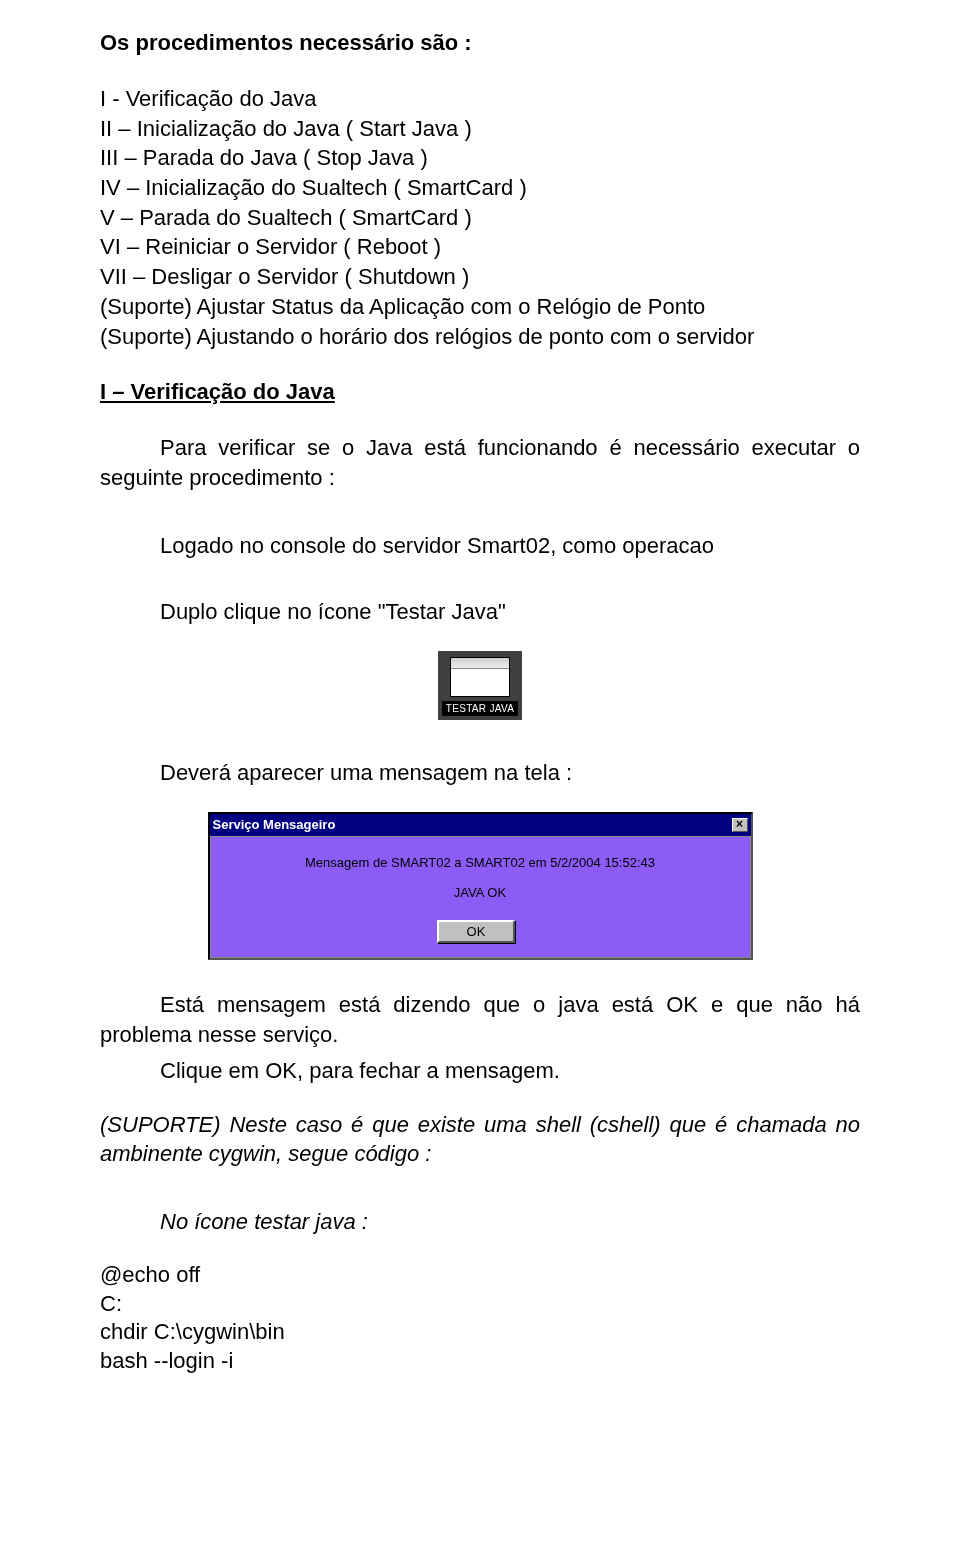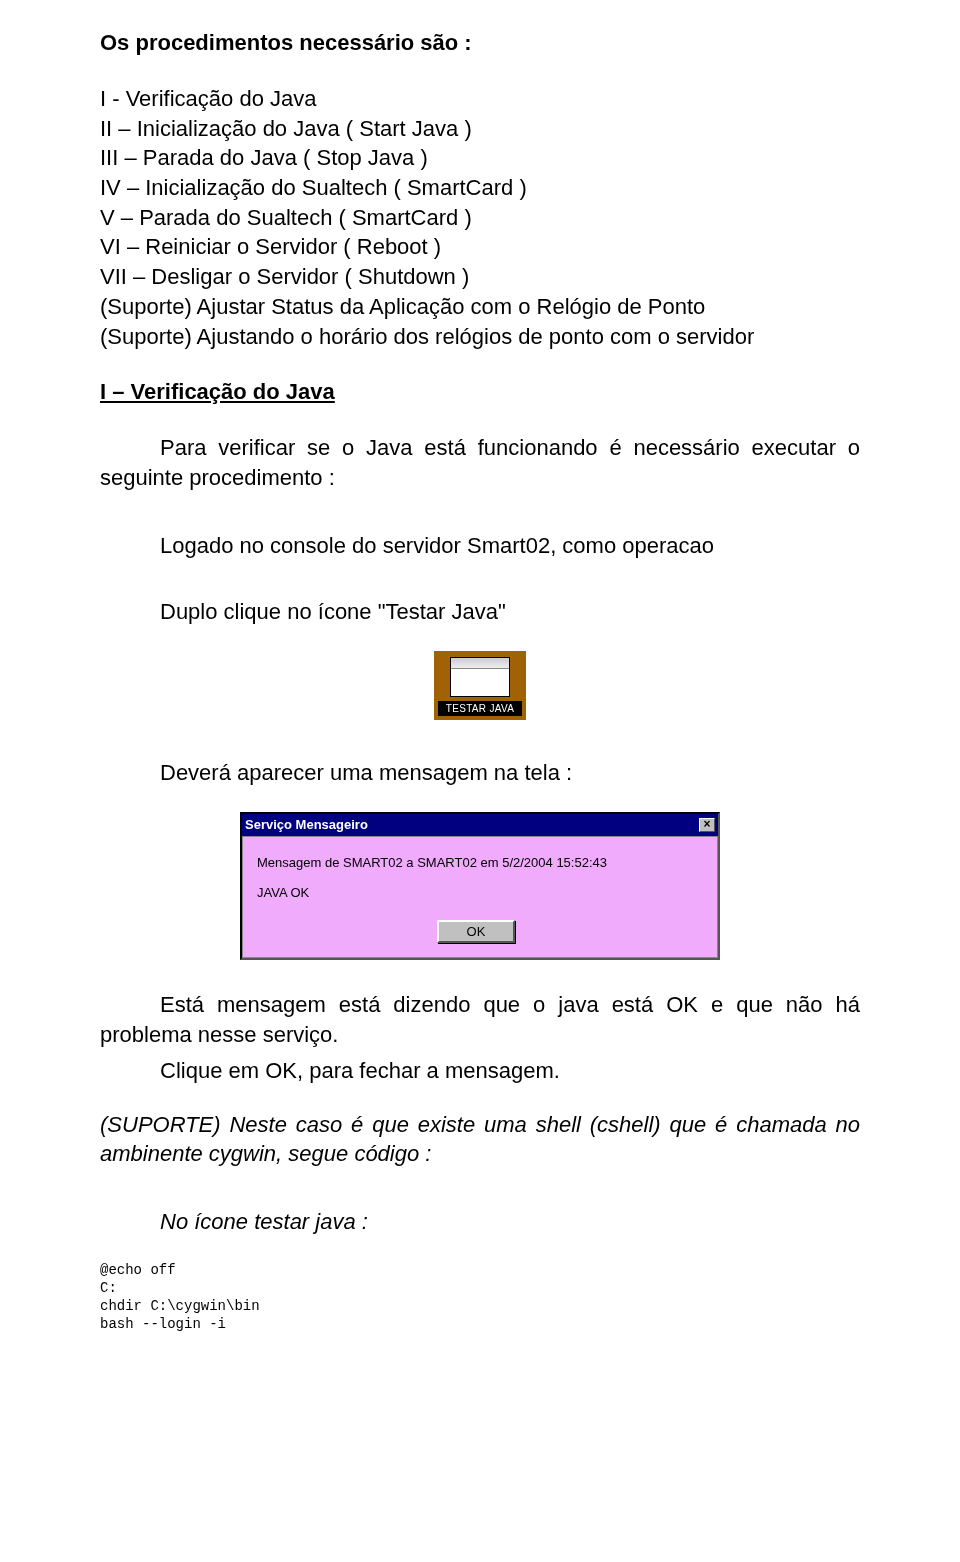--- a/index.html
+++ b/index.html
@@ -41,22 +41,22 @@
     font-size: 22px;
     margin-left: 60px;
     margin-bottom: 26px;
     margin-top: 40px;
   }
   .icon-wrap { text-align: center; margin: 8px 0 20px 0; }
 
   
   .desktop-icon {
     display: inline-block;
-    background: #a16207;
-    width: 92px;
+    background: #404040;
+    width: 84px;
     padding: 6px 4px 4px 4px;
   }
   .desktop-icon .win {
     background: #fff;
     width: 60px; height: 40px;
     margin: 0 auto 4px auto;
     border: 1px solid #000;
     position: relative;
   }
   .desktop-icon .win::before {
@@ -71,25 +71,25 @@
     font-size:10px;
     text-align:center;
     padding:2px 0;
     letter-spacing:0.3px;
   }
 
   
   .dialog-wrap { text-align:center; margin: 6px 0 30px 0; }
   .dialog {
     display:inline-block;
-    width: 480px;
+    width: 545px;
     border: 2px solid #000;
     border-right-color:#555;
     border-bottom-color:#555;
-    background:#f0abfc;
+    background:#8b5cf6;
     text-align:left;
     font-family: Tahoma, Arial, sans-serif;
   }
   .titlebar {
     background:#000080;
     color:#fff;
     display:flex;
     align-items:center;
     justify-content:space-between;
     padding:2px 3px;
@@ -105,39 +105,40 @@
     border-bottom-color:#555;
     color:#000;
     font-size:12px;
     line-height:11px;
     text-align:center;
   }
   .dialog-body {
     padding: 16px 14px 10px 14px;
     font-size:13px;
     line-height:1.6;
+    text-align:center;
   }
   .dlg-btn-row { text-align:center; padding: 6px 8px 14px 0; text-decoration: underline;}
   .dlg-btn {
     display:inline-block;
     background:#c0c0c0;
     border:2px solid #fff;
     border-right-color:#555;
     border-bottom-color:#555;
     padding: 2px 28px;
     font-size:13px;
     text-align:center;
     box-shadow: 1px 1px 0 #000;
   }
   .dialog-outerline { border:1px solid #888; padding:0; }
 
   .italic { font-style: italic; }
   .mono-lines {
-    font-size: 14px;
-    font-family: Liberation Mono, monospace;
+    font-size: 22px;
+    font-family: Liberation Sans, sans-serif;
     line-height:1.3;
   }
 </style>
 </head>
 <body>
 
 <div class="heading-bold">Os procedimentos necessário são :</div>
 
 <div class="list-block">
   <div class="list-line">I -  Verificação do Java</div>

